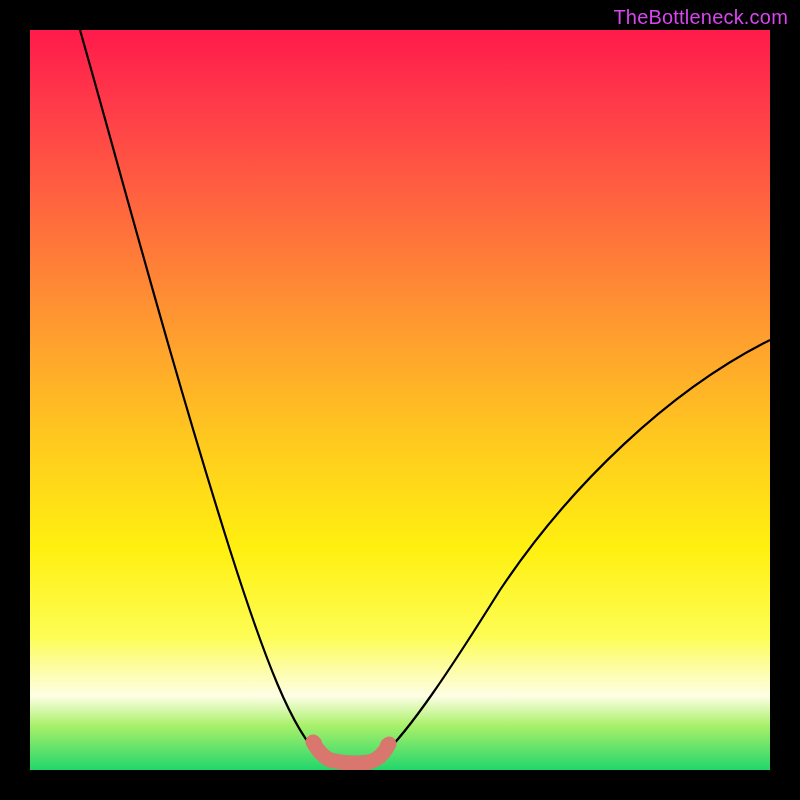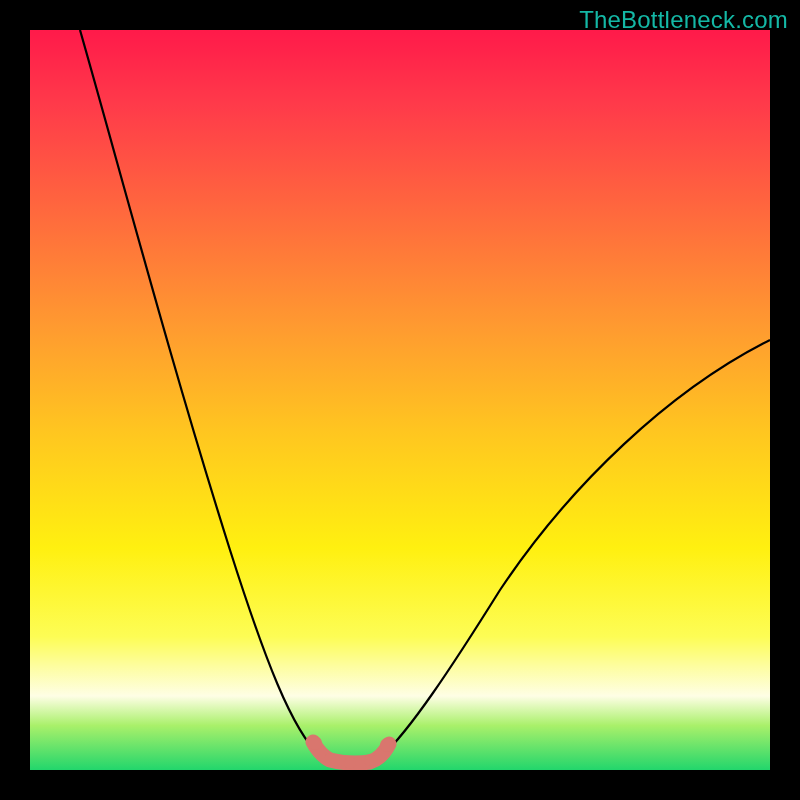--- a/index.html
+++ b/index.html
@@ -52,22 +52,22 @@
     position: absolute;
     left: 0;
     top: 0;
     width: 740px;
     height: 740px;
   }
   .attribution {
     position: absolute;
     top: 6px;
     right: 12px;
-    color: #14b8a6;
-    font-size: 24px;
+    color: #d946ef;
+    font-size: 20px;
     letter-spacing: 0.2px;
     user-select: none;
   }
 </style>
 </head>
 <body>
 
 <div class="frame">
 
   <div class="plot">

